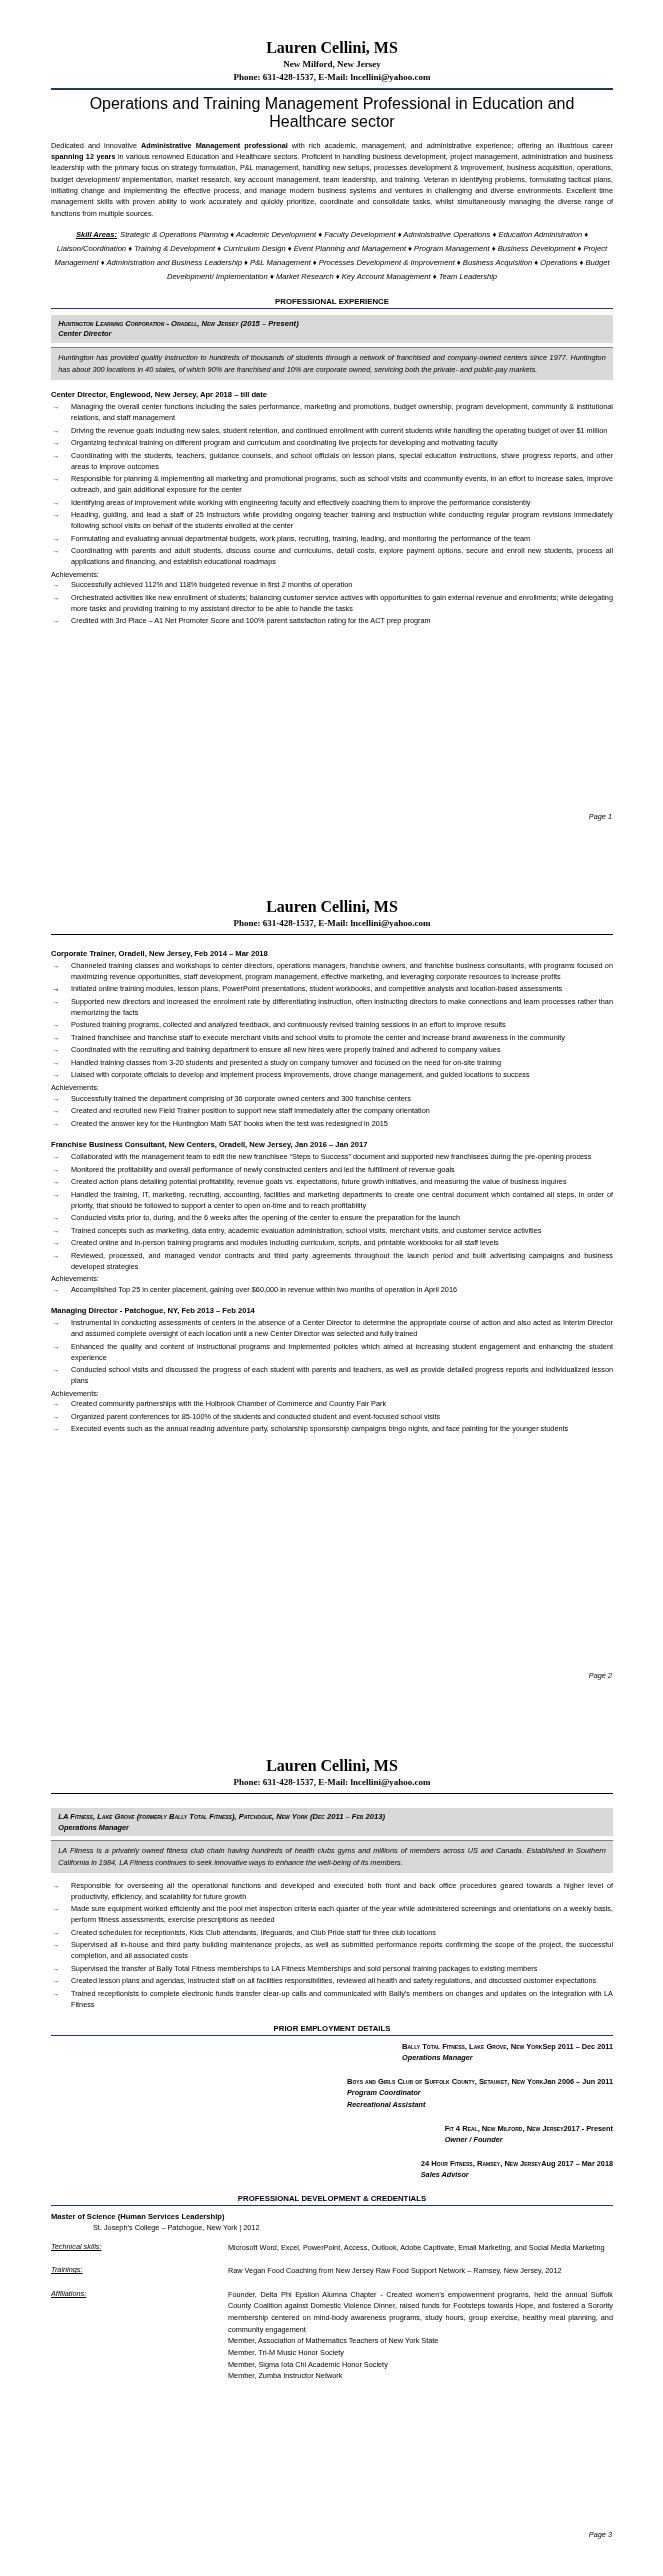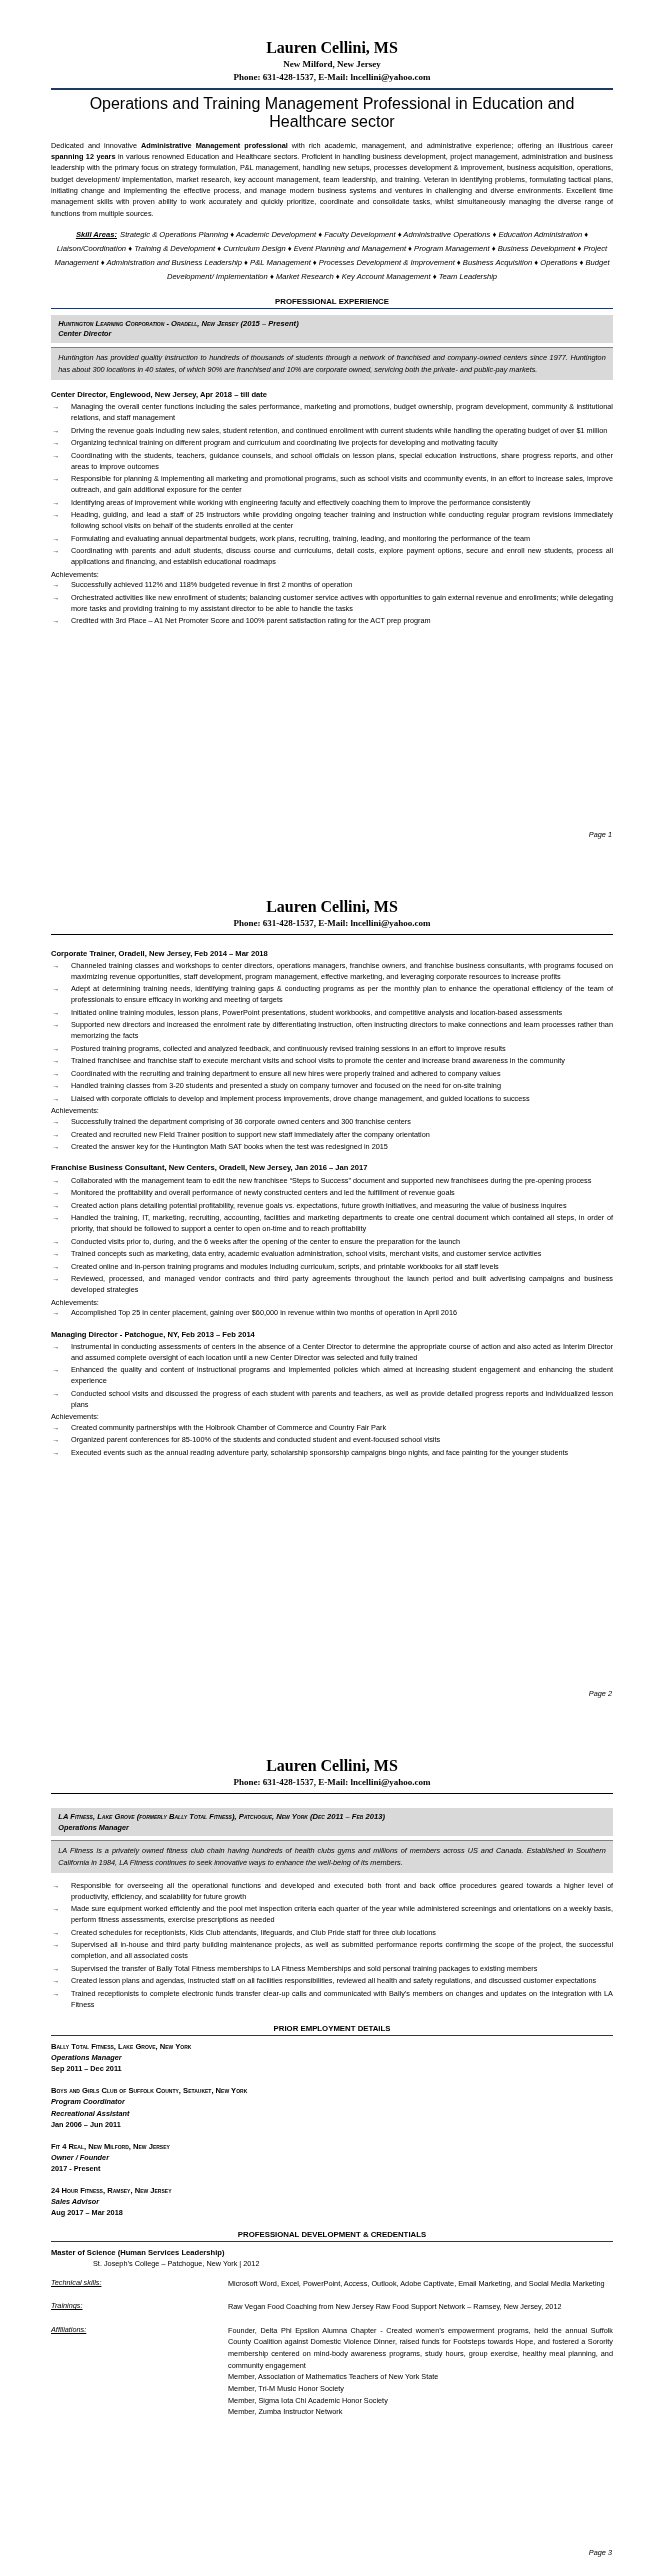--- a/index.html
+++ b/index.html
@@ -24,22 +24,22 @@
   .company-line { font-size:7.6px; }
   .sc { font-variant:small-caps; }
   .company-role { font-size:7.3px; margin-top:1.6px; }
   .about-box { background:#d9d9d9; border-top:1.6px solid #7f7f7f; padding:4.2px 7.3px; margin:4.2px 0 8.3px 0;
                font-style:italic; font-size:7.3px; line-height:1.6; text-align:justify; }
   .pos-title { font-size:7.6px; font-weight:bold; margin:10.4px 0 3.1px 0; }
   .bullets { font-size:7.3px; line-height:1.5; }
   .bullet { position:relative; padding-left:20px; text-align:justify; margin:0 0 1.6px 0; }
   .arr { position:absolute; left:1px; top:0; }
   .ach-label { font-weight:normal; font-size:7.3px; margin:1.6px 0 1.6px 0; }
-  .page-num { position:absolute; right:52px; bottom:20px; font-style:italic; font-size:7.3px; }
-  .pe-entry { display:flex; justify-content:flex-end; align-items:flex-start; margin:2.1px 0 13.5px 0; font-size:7.3px;flex-direction:column; }
+  .page-num { position:absolute; right:52px; bottom:38px; font-style:italic; font-size:7.3px; }
+  .pe-entry { display:flex; justify-content:flex-end; align-items:flex-start; margin:2.1px 0 13.5px 0; font-size:7.3px; }
   .pe-company { font-weight:bold; font-variant:small-caps; font-size:7.6px; }
   .pe-roles { font-weight:bold; font-style:italic; white-space:pre-line; line-height:1.6; margin-top:1px; }
   .pe-dates { font-weight:bold; white-space:nowrap; }
   .edu-block { margin:2.1px 0 10.4px 0; }
   .edu-degree { font-weight:bold; font-size:7.6px; }
   .edu-school { font-size:7.3px; margin-top:1.6px;padding-left:42px; }
   .cred-row { display:flex; margin:6.2px 0 11.5px 0; font-size:7.3px; }
   .cred-label { width:177px; flex:none; font-style:italic; text-decoration:underline; }
   .cred-content { flex:1; text-align:justify; line-height:1.6; }
   .aff-line { margin:0; }
@@ -97,21 +97,21 @@
 <section class="page">
   <div class="hdr">
     <div class="hdr-name">Lauren Cellini, MS</div>
     <div class="hdr-line">Phone: 631-428-1537, E-Mail: lncellini@yahoo.com</div>
   </div>
   <div class="rule-black"></div>
 
   <div class="pos-title mt-head">Corporate Trainer, Oradell, New Jersey, Feb 2014 – Mar 2018</div>
   <div class="bullets">
       <div class="bullet"><span class="arr">→</span><span class="btxt">Channeled training classes and workshops to center directors, operations managers, franchise owners, and franchise business consultants, with programs focused on maximizing revenue opportunities, staff development, program management, effective marketing, and leveraging corporate resources to increase profits</span></div>
-      <div class="bullet"><span class="arr">→</span><span class="btxt">Adept at determining training needs, identifying training gaps &amp; conducting programs as per the monthly plan to enhance the operational efficiency of the team of professionals to ensure efficacy in working and meeting of targets</span></div>
+      <div class="bullet"><span class="arr">→</span></div>
       <div class="bullet"><span class="arr">→</span><span class="btxt">Initiated online training modules, lesson plans, PowerPoint presentations, student workbooks, and competitive analysis and location-based assessments</span></div>
       <div class="bullet"><span class="arr">→</span><span class="btxt">Supported new directors and increased the enrolment rate by differentiating instruction, often instructing directors to make connections and learn processes rather than memorizing the facts</span></div>
       <div class="bullet"><span class="arr">→</span><span class="btxt">Postured training programs, collected and analyzed feedback, and continuously revised training sessions in an effort to improve results</span></div>
       <div class="bullet"><span class="arr">→</span><span class="btxt">Trained franchisee and franchise staff to execute merchant visits and school visits to promote the center and increase brand awareness in the community</span></div>
       <div class="bullet"><span class="arr">→</span><span class="btxt">Coordinated with the recruiting and training department to ensure all new hires were properly trained and adhered to company values</span></div>
       <div class="bullet"><span class="arr">→</span><span class="btxt">Handled training classes from 3-20 students and presented a study on company turnover and focused on the need for on-site training</span></div>
       <div class="bullet"><span class="arr">→</span><span class="btxt">Liaised with corporate officials to develop and implement process improvements, drove change management, and guided locations to success</span></div>
     </div>
   <div class="ach-label">Achievements:</div>
   <div class="bullets">

